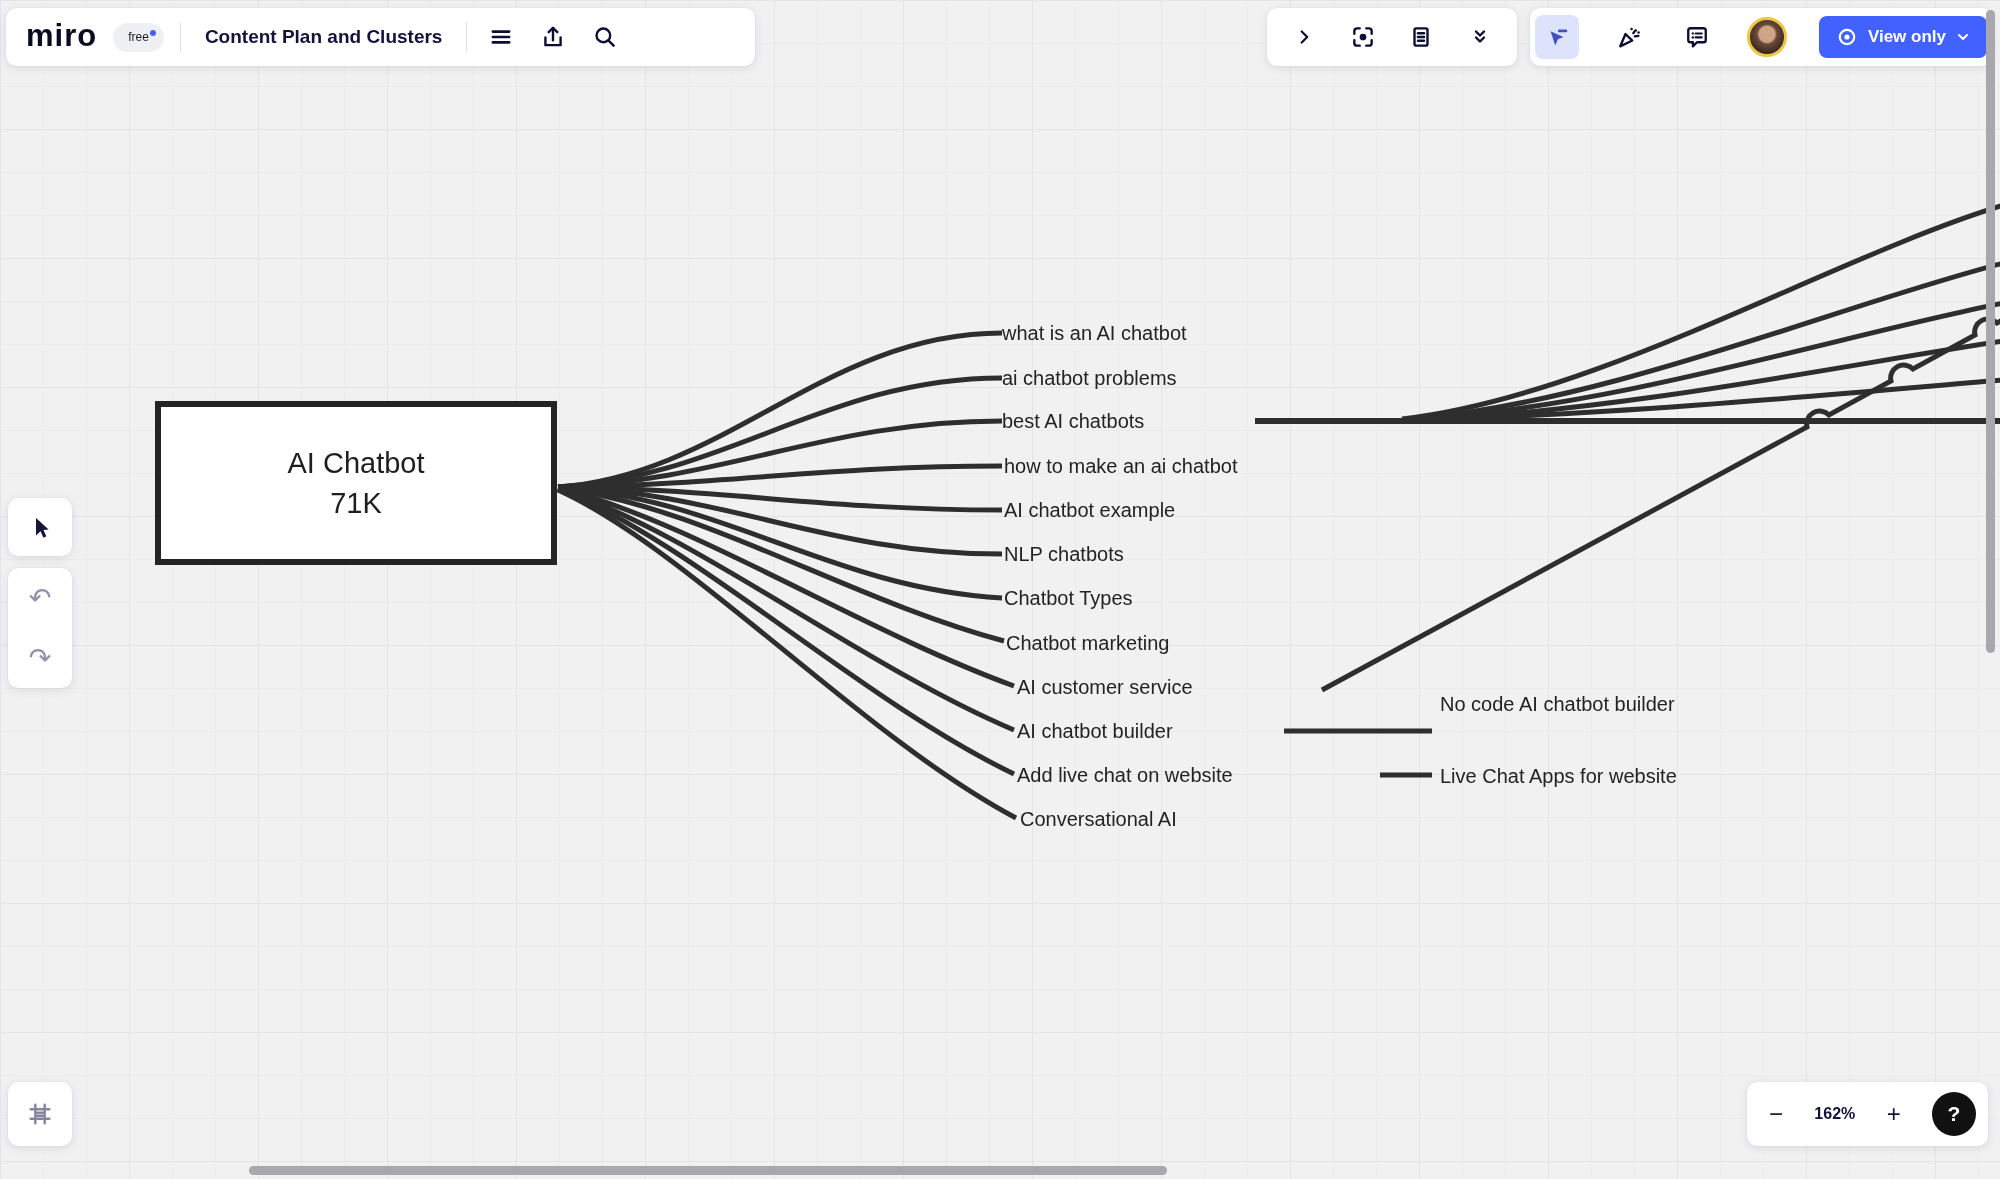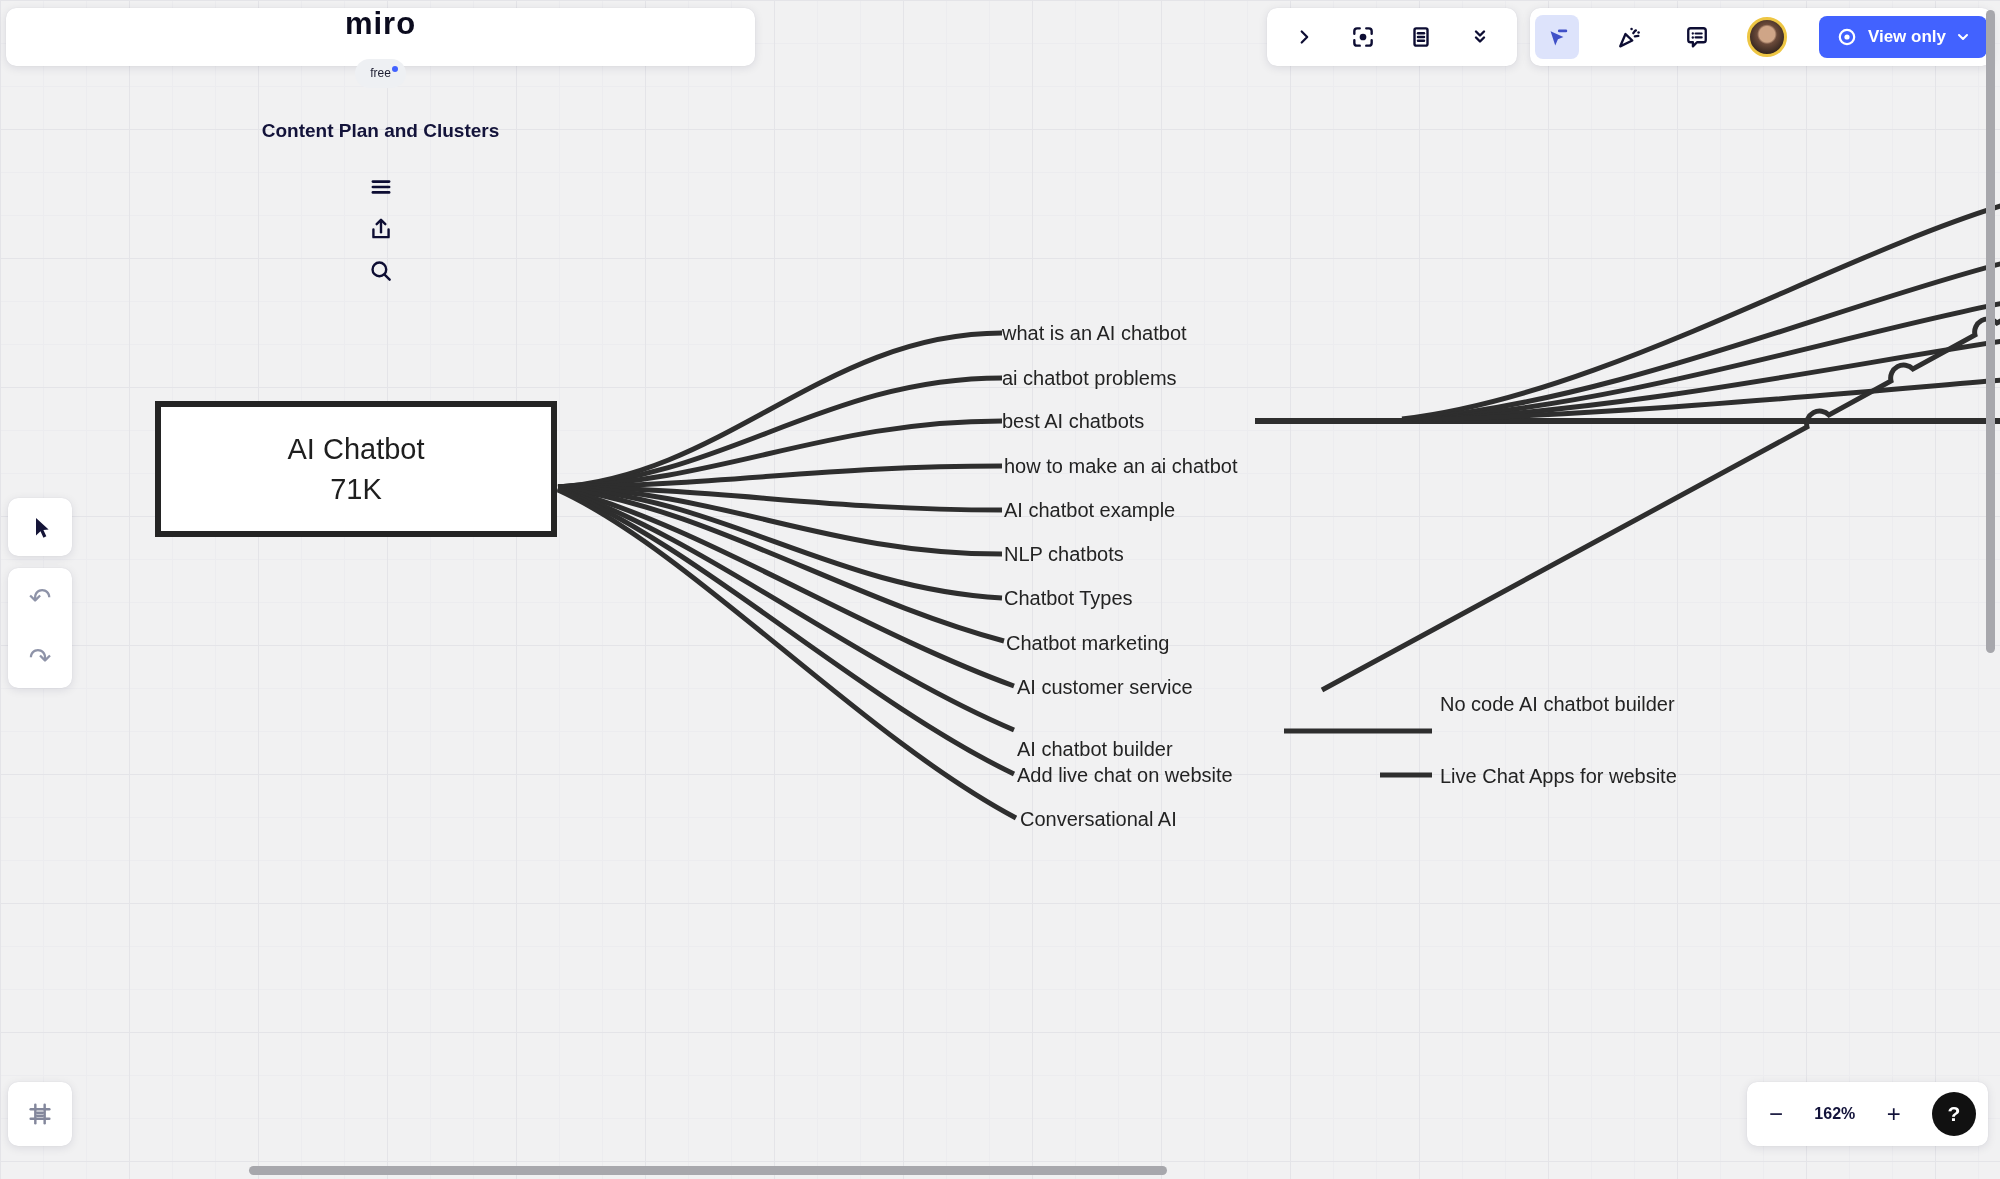--- a/index.html
+++ b/index.html
@@ -14,21 +14,21 @@
       linear-gradient(#ececef 1px, transparent 1px),
       linear-gradient(90deg,#ececef 1px, transparent 1px);
     background-size:129px 129px,129px 129px,43px 43px,43px 43px;
   }
   .card{
     position:absolute; background:#fff; border-radius:10px;
     box-shadow:0 2px 10px rgba(20,20,60,.10), 0 0 1px rgba(20,20,60,.12);
     display:flex; align-items:center;
   }
   
-  #header-card{ left:6px; top:8px; width:749px; height:58px; padding:0 20px; gap:16px;flex-direction:column; }
+  #header-card{ left:6px; top:8px; width:749px; height:58px; padding:0 20px; gap:16px; }
   .logo{ font-size:31px; font-weight:700; color:#0b0b1e; letter-spacing:1px; line-height:1; padding-bottom:4px;}
   .pill{ position:relative; background:#eef0f3; border-radius:18px; padding:7px 15px 8px;
          font-size:12px; color:#1c1c30; cursor:pointer;}
   .pill .dot{ position:absolute; top:7px; right:8px; width:6px; height:6px; border-radius:50%; background:#4262ff;}
   .vdiv{ width:1px; height:30px; background:#e2e2e6; }
   .board-title{ font-size:19px; font-weight:700; color:#13133a; padding:0 8px; white-space:nowrap;}
   .icon-btn{ width:36px; height:36px; display:flex; align-items:center; justify-content:center;
              border-radius:6px; cursor:pointer; }
   .icon-btn svg{ display:block; }
   
@@ -52,33 +52,33 @@
              font-size:24px; color:#13133a; cursor:pointer; user-select:none;}
   .zoom-level{ font-size:16px; font-weight:700; color:#13133a; cursor:pointer;}
   .help-btn{ width:44px; height:44px; border-radius:50%; background:#111; color:#fff; font-size:21px;
              font-weight:700; display:flex; align-items:center; justify-content:center; cursor:pointer;}
   
   #vscroll{ position:absolute; left:1986px; top:10px; width:9px; height:643px; background:#a7a7ac; border-radius:5px;}
   #hscroll{ position:absolute; left:249px; top:1166px; width:918px; height:9px; background:#a7a7ac; border-radius:5px;}
   
   #connectors{ position:absolute; left:0; top:0; pointer-events:none;}
   #root-node{
-    position:absolute; left:155px; top:401px; width:402px; height:136px;
+    position:absolute; left:155px; top:401px; width:402px; height:164px;
     background:#fff; border:6px solid #242424; display:flex; flex-direction:column;
     align-items:center; justify-content:center; gap:7px; cursor:pointer;
   }
   #root-node .line{ font-size:29px; color:#1e1e1e; }
   .node-label{
     position:absolute; transform:translateY(-50%); white-space:nowrap;
     font-size:20px; color:#232323; cursor:pointer;
   }
   .n0{left:1002px;top:333px} .n1{left:1002px;top:378px} .n2{left:1002px;top:421px}
   .n3{left:1004px;top:466px} .n4{left:1004px;top:510px} .n5{left:1004px;top:554px}
   .n6{left:1004px;top:598px} .n7{left:1006px;top:643px} .n8{left:1017px;top:687px}
-  .n9{left:1017px;top:749px} .n10{left:1017px;top:775px} .n11{left:1020px;top:819px}
+  .n9{left:1017px;top:731px} .n10{left:1017px;top:775px} .n11{left:1020px;top:819px}
   .g0{left:1440px;top:704px} .g1{left:1440px;top:776px}
 </style>
 </head>
 <body>
 
 <div id="app">
 
   <svg id="connectors" width="2000" height="1179" viewBox="0 0 2000 1179">
     <g stroke="#2e2e2e" stroke-width="5" fill="none">
 

